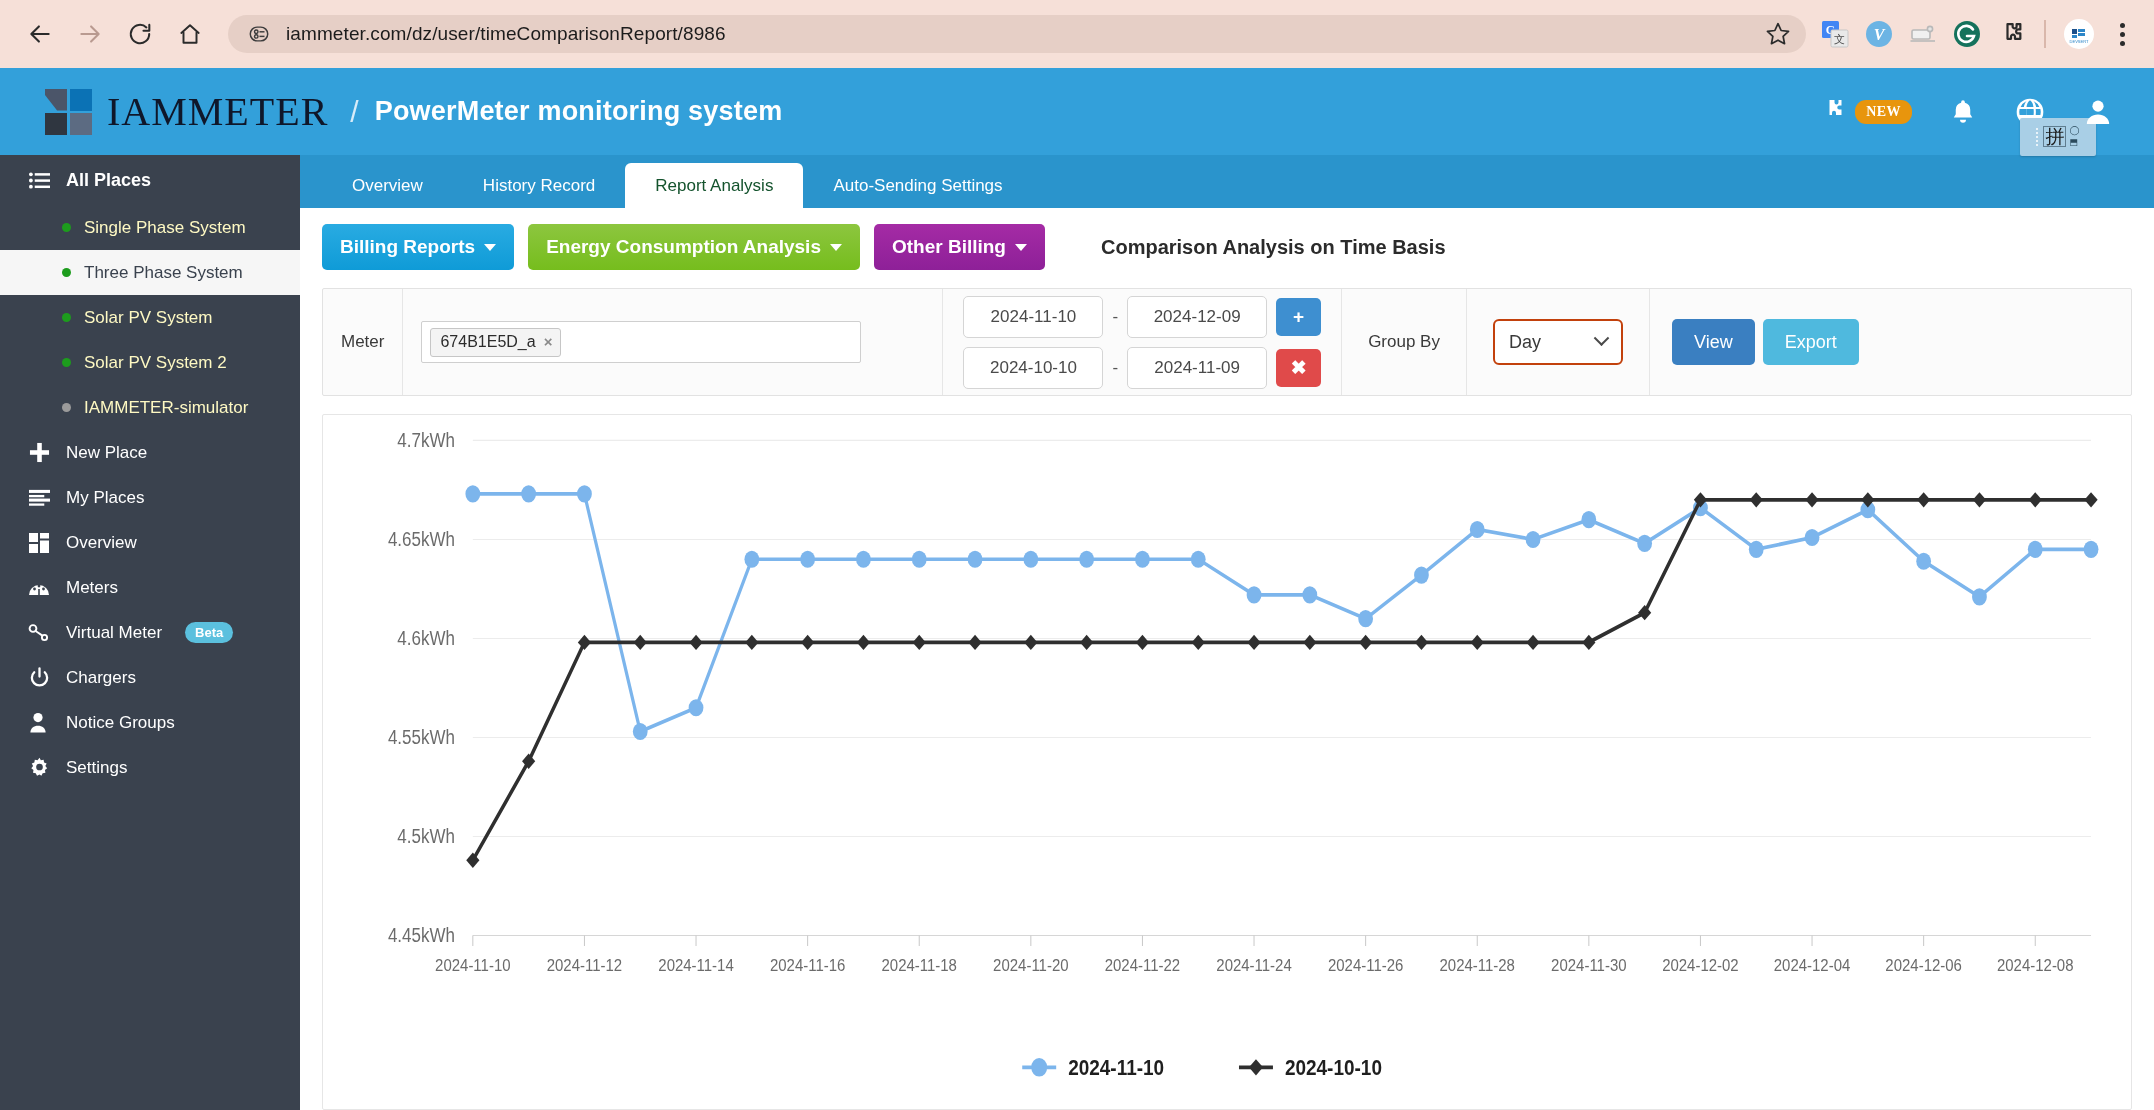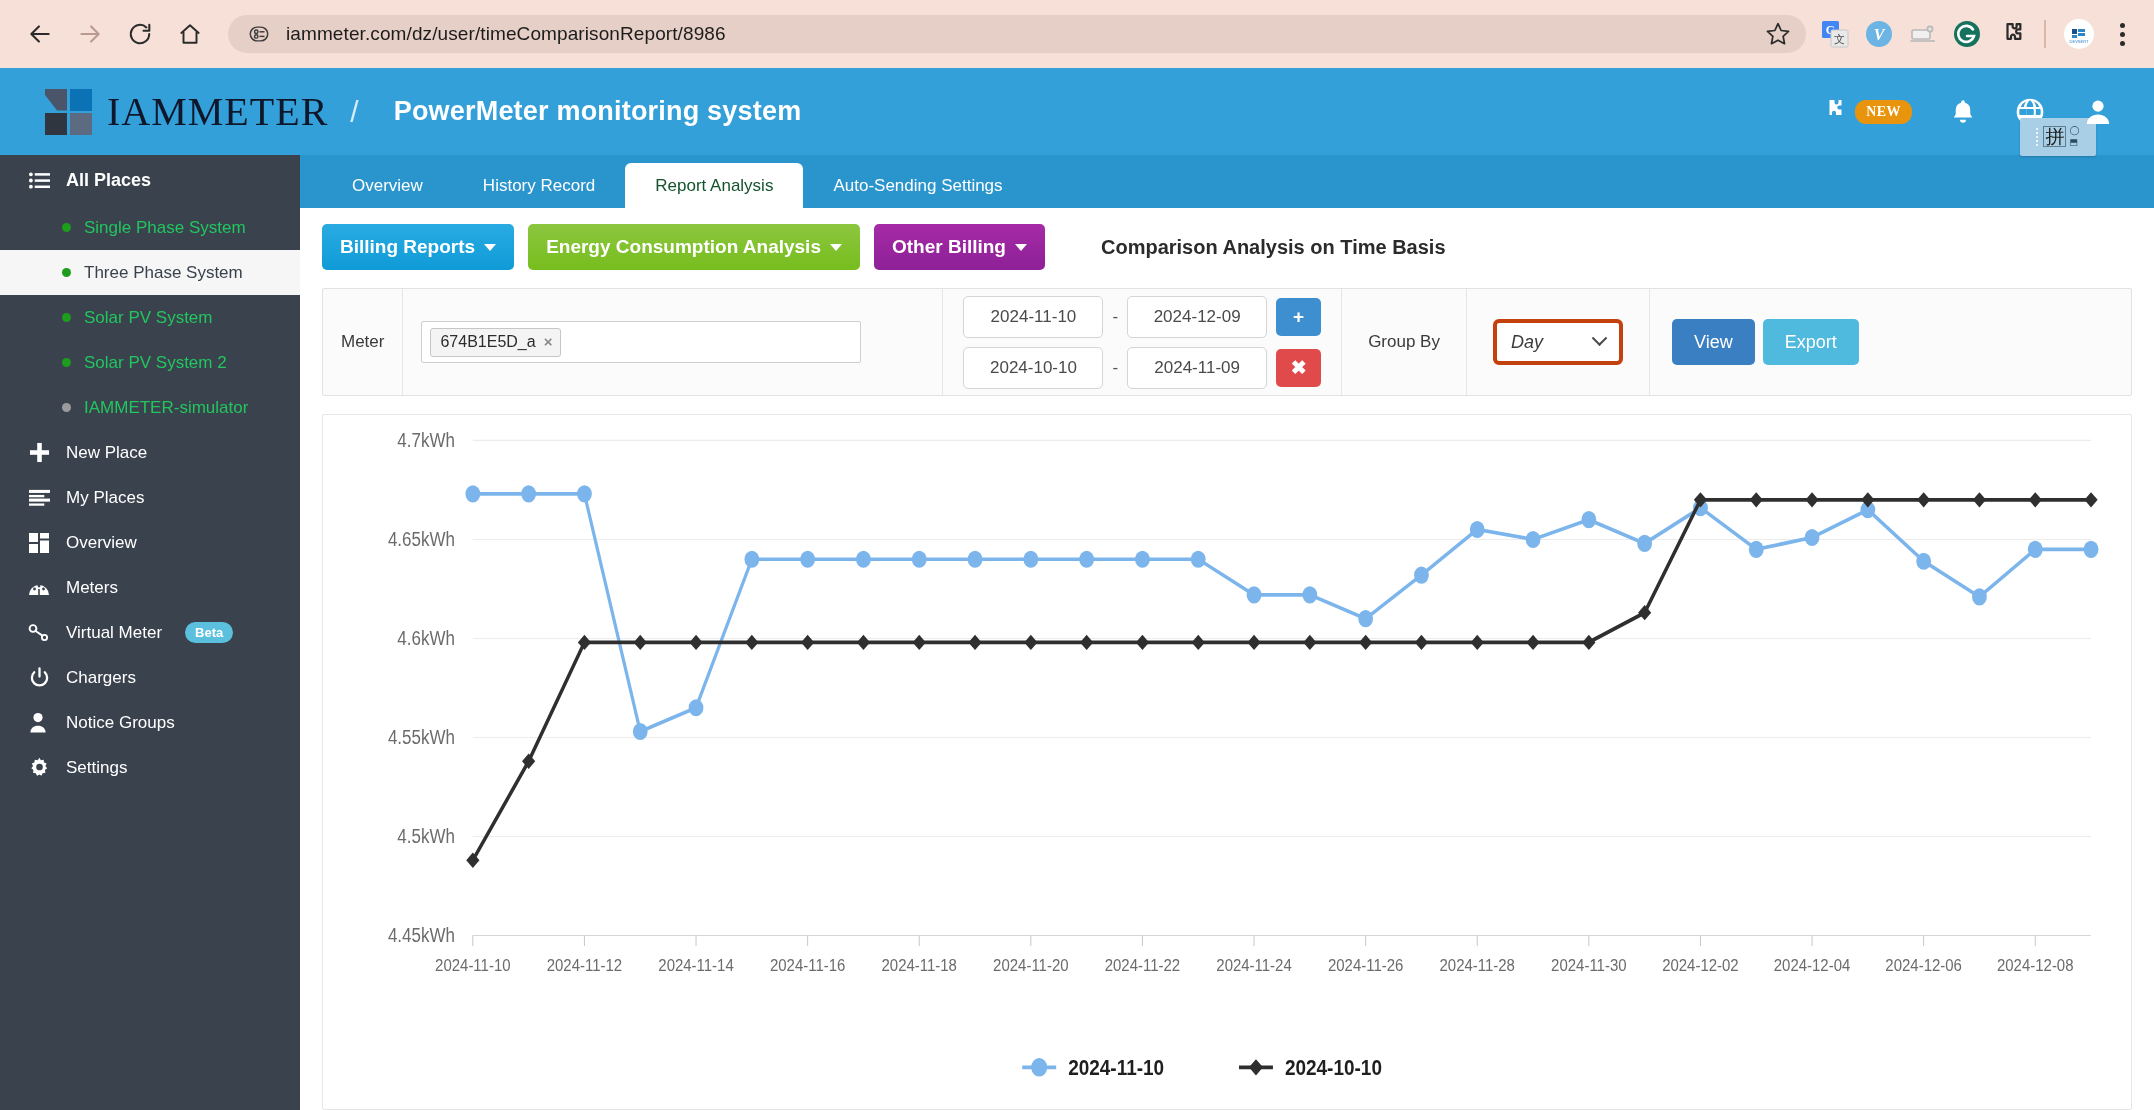--- a/index.html
+++ b/index.html
@@ -81,21 +81,21 @@
   .lm3 { left:0; top:24px; width:22px; height:22px; background:#2f3640; }
   .lm4 { left:25px; top:24px; width:22px; height:22px; background:#5c6b82; }
   .logo-text {
     font-size: 40px;
     letter-spacing: 1px;
     color: #0f172a;
     font-family: "Liberation Serif", serif;
     font-weight: 400;
   }
   .header-slash { color:#d7ecf9; font-size:30px; margin:0 16px 0 22px; font-weight:300;}
-  .header-title { color:#ffffff; font-size:27px; font-weight:bold; letter-spacing:0.2px;margin-left:19px; }
+  .header-title { color:#ffffff; font-size:27px; font-weight:bold; letter-spacing:0.2px; }
   .header-right { margin-left:auto; display:flex; align-items:center; gap:0; }
   .hr-item { display:flex; align-items:center; justify-content:center; position:relative; margin-left: 36px;}
   .badge-new {
     background:#e8950d; color:#fff; font-size:14px; font-weight:bold;
     padding: 4px 11px; border-radius: 11px; margin-left: 8px; letter-spacing:0.4px;
     font-family: "Liberation Serif", serif;
   }
   .ime-chip {
     position:absolute; left: 6px; top: 22px;
     width: 76px; height: 38px; background:#a9cfe6; border-radius:2px;
@@ -123,21 +123,21 @@
     color:#ffffff;
     font-size:17px;
     padding-left: 26px;
     gap: 14px;
   }
   .side-item.head { font-weight:bold; font-size:18px; height:50px; }
   .side-item .ic { width:26px; display:flex; align-items:center; justify-content:center; flex:0 0 auto; }
   .side-sub {
     display:flex; align-items:center;
     height: 45px;
-    color:#22c55e;
+    color:#fef9c3;
     font-size:17px;
     padding-left: 62px;
     gap: 13px;
   }
   .side-sub.active { background:#f6f6f6; color:#3a424e; }
   .dot { width:9px; height:9px; border-radius:50%; background:#1d9c1d; flex:0 0 auto; display:block;}
   .dot.gray { background:#9b9b9b; }
   .beta-pill {
     background:#5bc0de; color:#fff; font-size:13px; font-weight:bold;
     border-radius:11px; padding:3px 10px; margin-left:9px;
@@ -202,23 +202,23 @@
     display:flex; align-items:center; justify-content:center;
     font-size:17px; color:#4a4a4a;
   }
   .dash { color:#555; font-size:17px; }
   .sq-btn { width:45px; height:38px; border-radius:5px; display:flex; align-items:center; justify-content:center; color:#fff; font-size:19px; font-weight:bold; border:none;}
   .sq-add { background:#3e8fd0; }
   .sq-del { background:#e04a4a; }
   .fc-group { flex: 0 0 auto; display:flex; align-items:center; padding: 0 26px; text-align: right; }
   .fc-select { flex: 0 0 auto; display:flex; align-items:center; padding: 0 26px; }
   .sel-box {
-    width: 130px; height: 46px; background:#fff; border:4px solid #c2410c; border-radius:6px;
+    width: 130px; height: 46px; background:#fff; border:2px solid #c2410c; border-radius:6px;
     display:flex; align-items:center; justify-content:space-between;
-    padding: 0 14px; font-size:18px; color:#3a3a3a;font-style:italic;
+    padding: 0 14px; font-size:18px; color:#3a3a3a;
   }
   .chev { width:11px; height:11px; border-right:2px solid #4a4a4a; border-bottom:2px solid #4a4a4a; transform: rotate(45deg) translate(-3px,-3px); }
   .fc-actions { flex: 1 1 auto; display:flex; align-items:center; padding: 0 22px; gap: 8px; border-right:none;}
   .act-btn { height:46px; padding: 0 22px; border:none; border-radius:5px; color:#fff; font-size:18px; display:flex; align-items:center;}
   .act-view { background:#3a7fc1; }
   .act-export { background:#4fb9de; }
 
   
   .chart-card {
     margin: 18px 22px 0 22px;

